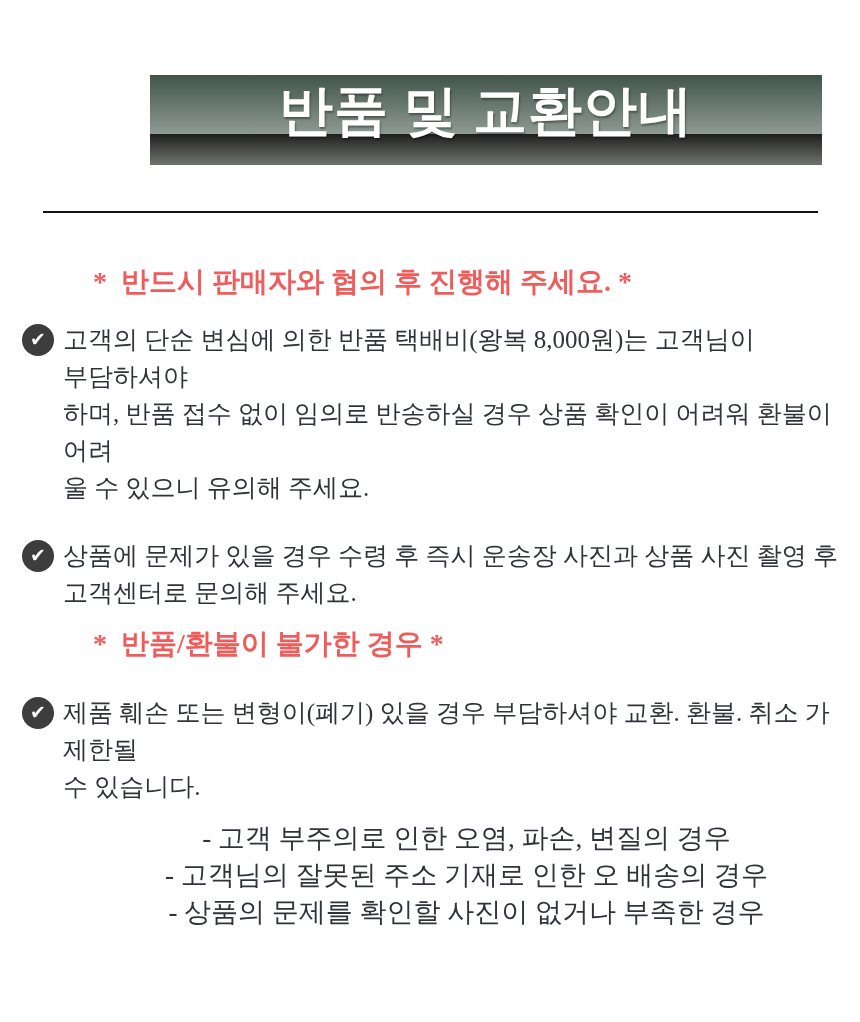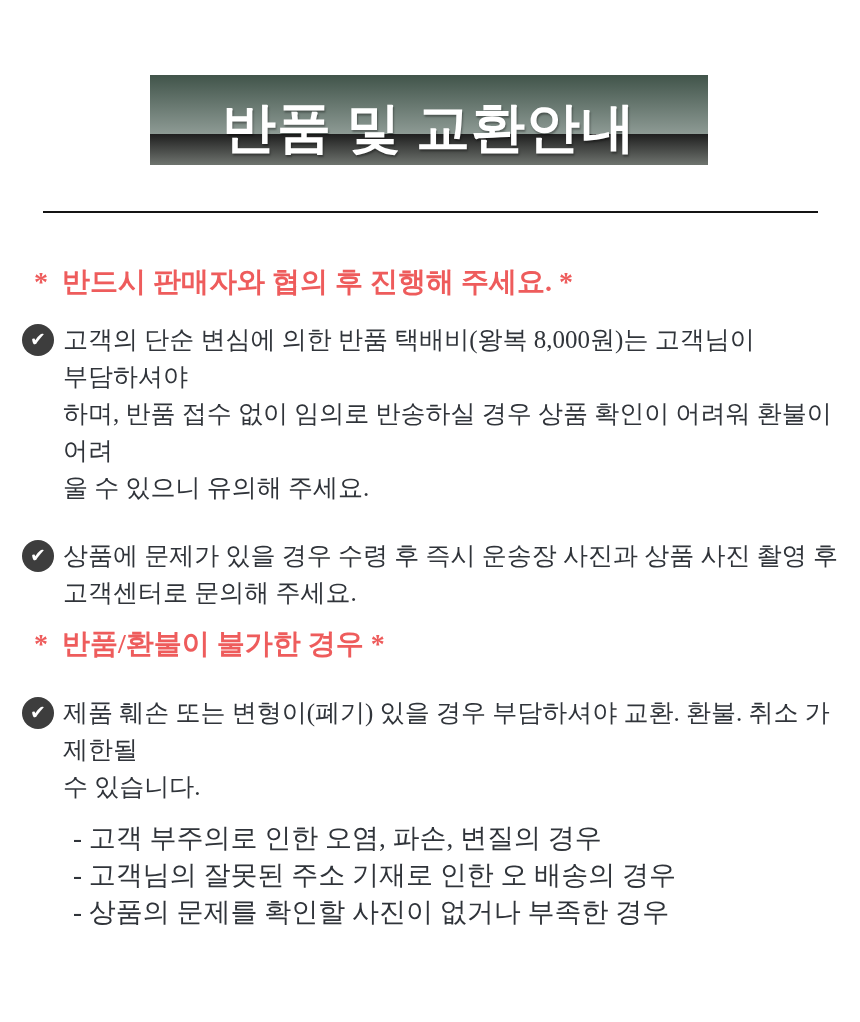--- a/index.html
+++ b/index.html
@@ -8,29 +8,29 @@
     width: 860px;
     height: 1022px;
     background: #ffffff;
     overflow: hidden;
     font-family: "Liberation Serif", "DejaVu Serif", serif;
     color: #30343a;
   }
 
   .banner {
     margin: 75px 0 0 150px;
-    width: 558px;
+    width: 672px;
     height: 90px;
     background: linear-gradient(180deg,
       #41544a 0%,
       #8d9a94 65%,
       #202020 66%,
       #6f746f 100%);
     display: flex;
-    align-items: flex-end;
+    align-items: flex-start;
     justify-content: center;
   }
   .banner-title {
     color: #ffffff;
     font-size: 54px;
     font-weight: bold;
     letter-spacing: 1px;
     white-space: nowrap;
     text-shadow: 1px 2px 2px rgba(0,0,0,0.35);
   }
@@ -40,21 +40,21 @@
     border-top: 2px solid #141414;
     width: 775px;
     margin: 46px 0 0 43px;
   }
 
   .red-heading {
     color: #ee5c5c;
     font-size: 28px;
     font-weight: bold;
     line-height: 38px;
-    margin-left: 34px;
+    margin-left: 93px;
     white-space: pre-wrap;
     word-break: keep-all;
   }
   .heading-1 { margin-top: 50px; }
   .heading-2 { margin-top: 14px; }
 
   .bullet-row {
     display: flex;
     align-items: flex-start;
     margin-left: 22px;
@@ -91,21 +91,21 @@
     white-space: pre-line;
     word-break: keep-all;
   }
 
   .dash-list {
     margin: 15px 0 0 73px;
     font-size: 27px;
     line-height: 37px;
     word-break: keep-all;
   }
-  .dash-item { white-space: pre-wrap; }
+  .dash-item { white-space: pre-wrap; text-align: center; }
 </style>
 </head>
 <body>
 
 <div>
 
   <div class="banner">
     <div class="banner-title">반품 및 교환안내</div>
   </div>
 

